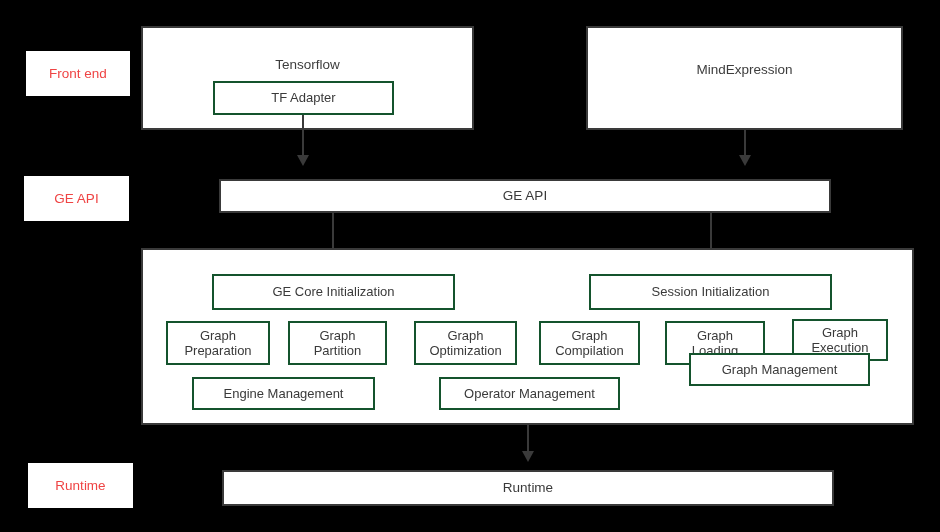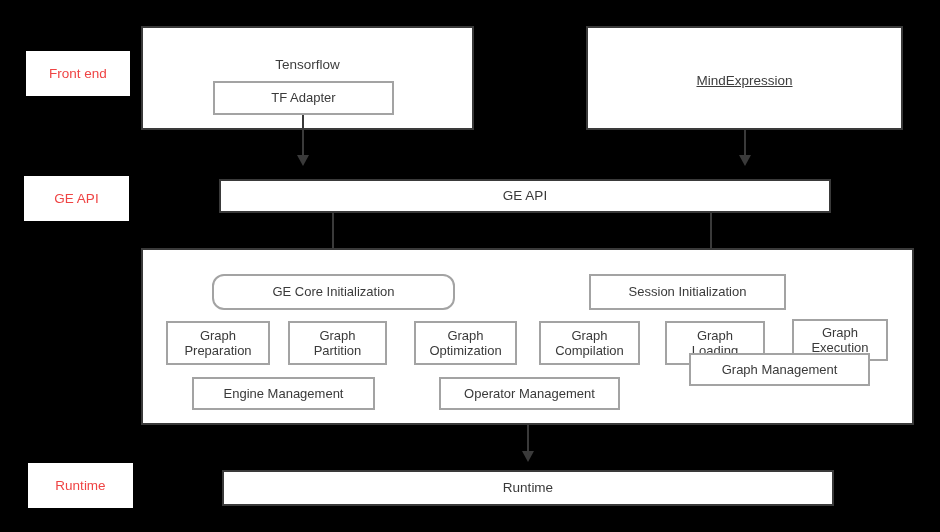--- a/index.html
+++ b/index.html
@@ -48,21 +48,21 @@
     position: absolute;
     left: 0;
     right: 0;
     text-align: center;
     font-size: 13.5px;
     color: #3d3d3d;
   }
 
   
   .node {
-    border: 2px solid #a3a3a3;
+    border: 2px solid #14532d;
     font-size: 13px;
   }
 
   
   .bar {
     border: 2px solid #3a3a3a;
     font-size: 13.5px;
   }
 
   
@@ -91,41 +91,41 @@
 
 
   <div class="box stage-label" style="left:28px; top:463px; width:105px; height:45px;">Runtime</div>
 
   <div class="box group" style="left:141px; top:26px; width:333px; height:104px;padding-left:28px;">
     <span class="group-title" style="top:29px;">Tensorflow</span>
   </div>
   <div class="box node" style="left:213px; top:81px; width:181px; height:34px;">TF Adapter</div>
 
   <div class="box group" style="left:586px; top:26px; width:317px; height:104px;">
-    <span class="group-title" style="top:45px;text-decoration:underline;">MindExpression</span>
+    <span class="group-title" style="top:34px;">MindExpression</span>
   </div>
 
   <div class="vline" style="left:302px; top:115px; height:42px;"></div>
   <div class="arrowhead" style="left:297px; top:155px;"></div>
 
   <div class="vline" style="left:744px; top:130px; height:27px;"></div>
   <div class="arrowhead" style="left:739px; top:155px;"></div>
 
   <div class="box bar" style="left:219px; top:179px; width:612px; height:34px;">GE API</div>
 
   <div class="vline" style="left:332px; top:213px; height:42px;"></div>
   <div class="arrowhead" style="left:327px; top:253px;"></div>
 
   <div class="vline" style="left:710px; top:213px; height:42px;"></div>
   <div class="arrowhead" style="left:705px; top:253px;"></div>
 
   <div class="box group" style="left:141px; top:248px; width:773px; height:177px;"></div>
 
-  <div class="box node" style="left:212px; top:274px; width:243px; height:36px;border-radius:12px;">GE Core Initialization</div>
-  <div class="box node" style="left:589px; top:274px; width:197px; height:36px;">Session Initialization</div>
+  <div class="box node" style="left:212px; top:274px; width:243px; height:36px;">GE Core Initialization</div>
+  <div class="box node" style="left:589px; top:274px; width:243px; height:36px;">Session Initialization</div>
 
   <div class="box node" style="left:166px; top:321px; width:104px; height:44px;">Graph
 Preparation</div>
   <div class="box node" style="left:288px; top:321px; width:99px; height:44px;">Graph
 Partition</div>
   <div class="box node" style="left:414px; top:321px; width:103px; height:44px;">Graph
 Optimization</div>
   <div class="box node" style="left:539px; top:321px; width:101px; height:44px;">Graph
 Compilation</div>
   <div class="box node" style="left:665px; top:321px; width:100px; height:44px;">Graph

